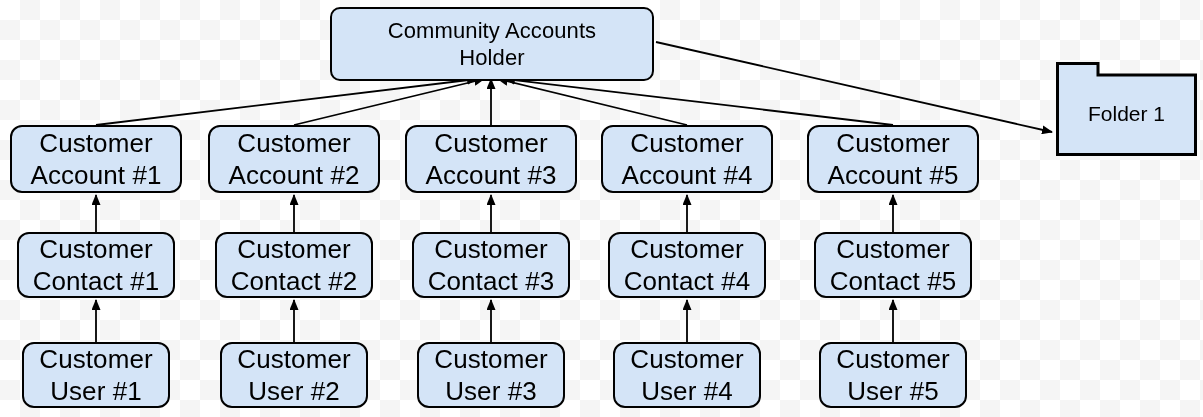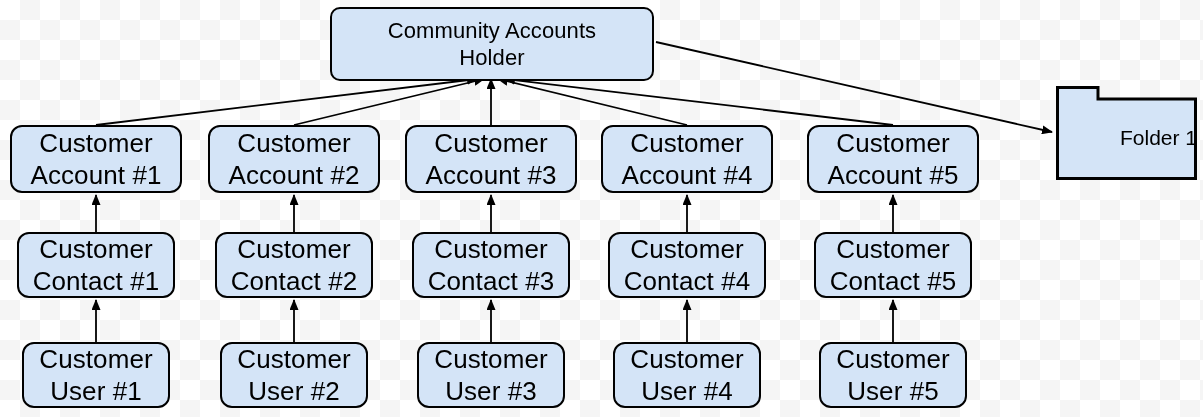--- a/index.html
+++ b/index.html
@@ -110,21 +110,21 @@
         <line x1="294" y1="342" x2="294" y2="300" stroke="#000000" stroke-width="1.8" marker-end="url(#arrowhead)"></line>
         <line x1="491" y1="342" x2="491" y2="300" stroke="#000000" stroke-width="1.8" marker-end="url(#arrowhead)"></line>
         <line x1="687" y1="342" x2="687" y2="300" stroke="#000000" stroke-width="1.8" marker-end="url(#arrowhead)"></line>
         <line x1="893" y1="342" x2="893" y2="300" stroke="#000000" stroke-width="1.8" marker-end="url(#arrowhead)"></line>
       </g>
   </svg>
 
   <div class="node holder" style="left: 330px; top: 7px; width: 324px; height: 74px; border-radius: 10px;">Community Accounts
 Holder</div>
 
-  <div class="folder" style="left: 1056px; top: 86px; width: 141px; height: 94px; justify-content: flex-end;">
+  <div class="folder" style="left: 1056px; top: 62px; width: 141px; height: 94px;">
     <svg class="folder-shape" viewBox="0 0 141 94" preserveAspectRatio="none" xmlns="http://www.w3.org/2000/svg">
       <path d="M1.5,1.5 L42,1.5 L42,13 L139.5,13 L139.5,92.5 L1.5,92.5 Z" fill="#d4e4f7" stroke="#000000" stroke-width="3" stroke-linejoin="miter"></path>
     </svg>
     <span class="folder-label">Folder 1</span>
   </div>
 
   <div id="accounts-row">
       <div class="node" style="left: 10px; top: 125px; width: 172px; height: 68px;">Customer
 Account #1</div>
       <div class="node" style="left: 208px; top: 125px; width: 172px; height: 68px;">Customer

